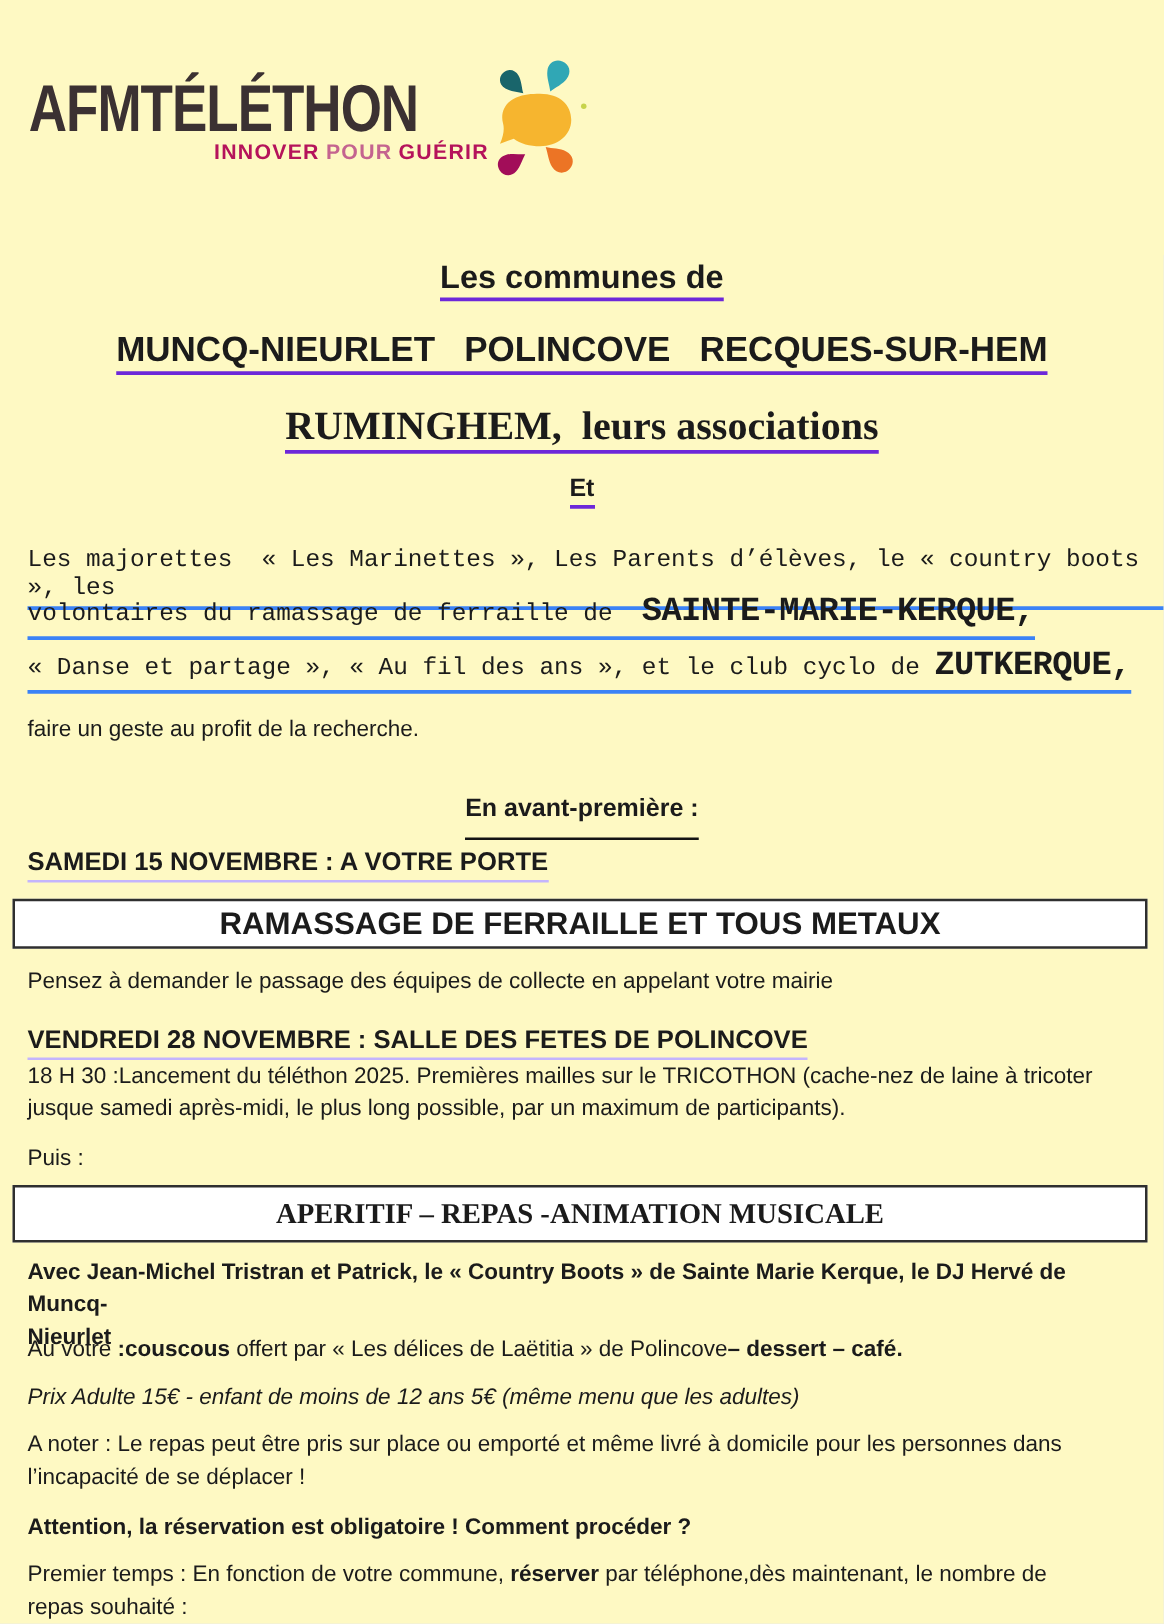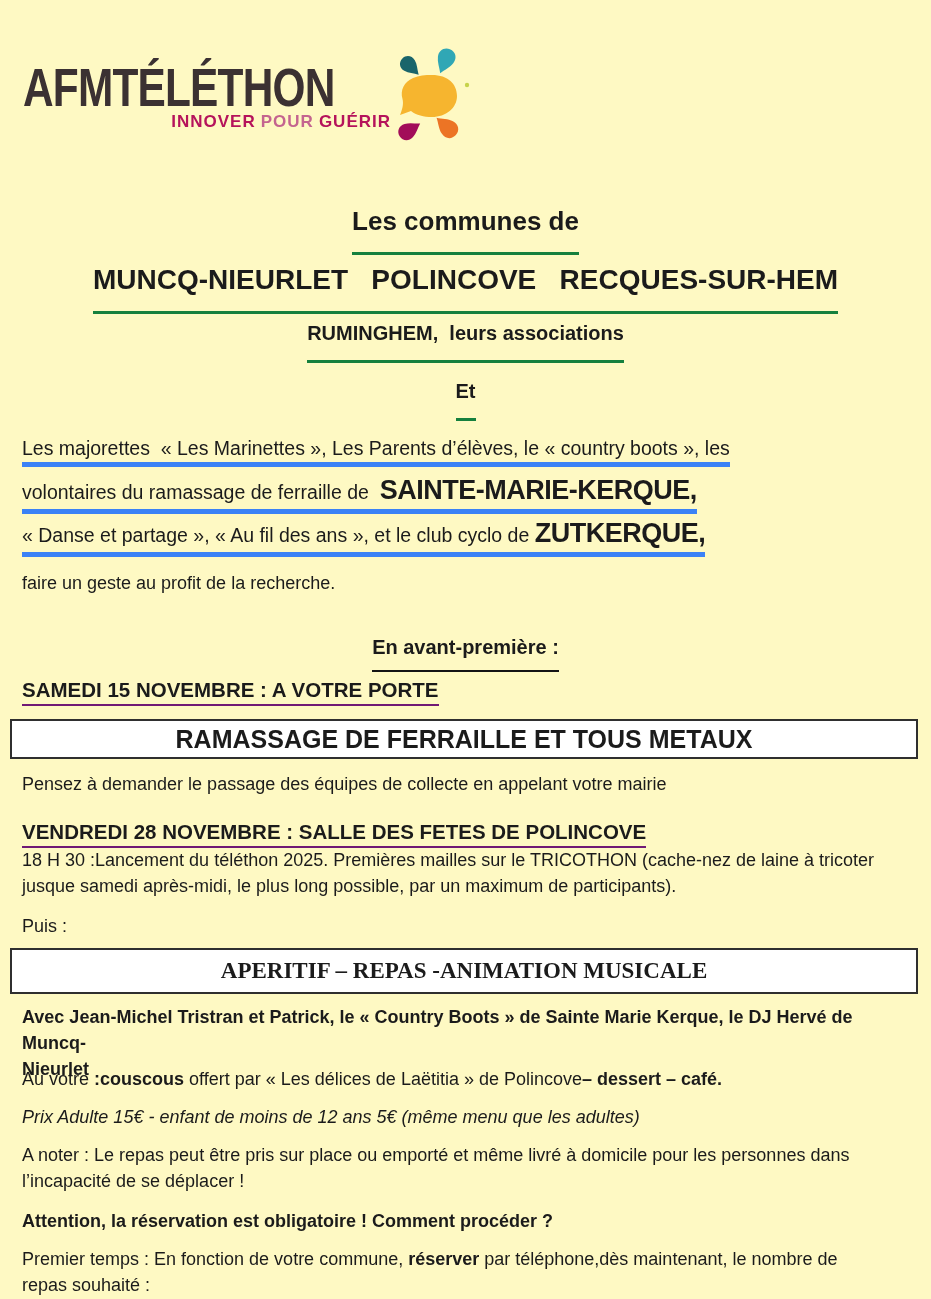--- a/index.html
+++ b/index.html
@@ -14,40 +14,40 @@
   .brand{left:23px;top:61px;font-size:53px;font-weight:bold;letter-spacing:-1px;
          color:#3B3132;line-height:1;transform:scaleX(.80);transform-origin:0 0;white-space:nowrap;}
   .tagline{left:23px;top:112px;width:368px;text-align:right;font-size:17px;font-weight:bold;
            letter-spacing:1px;white-space:nowrap;}
   .tg-strong{color:#B5135B;}
   .tg-light{color:#C4648F;margin:0 5px;font-weight:bold;text-align:right;}
   .sun{left:388px;top:46px;width:85px;height:105px;}
 
   
   .tline{left:0;right:0;text-align:center;font-weight:bold;line-height:1.15;}
-  .tline .tu{display:inline-block;border-bottom:3px solid #15803d;padding-bottom:15px;}
+  .tline .tu{display:inline-block;border-bottom:3px solid #6d28d9;padding-bottom:1px;}
   .t1{top:207px;font-size:26px;}
   .t2{top:264px;font-size:28px;}
-  .t3{top:322px;font-size:20px;}
+  .t3{top:322px;font-size:32px;font-family:Liberation Serif, serif;}
   .t4{top:380px;font-size:20px;}
 
   
   .assoc{left:22px;font-size:19.5px;line-height:1.15;}
-  .assoc .au{display:inline-block;border-bottom:5px solid #3b82f6;padding-bottom:3px;}
+  .assoc .au{display:inline-block;border-bottom:3px solid #3b82f6;padding-bottom:3px;font-family:Liberation Mono, monospace;}
   .assoc .big{font-size:27px;font-weight:bold;letter-spacing:-.5px;text-align:center;}
   .a1{top:437px;} .a2{top:475px;} .a3{top:518px;}
 
   
   .body{left:22px;width:895px;font-size:18px;line-height:26px;}
   .bold{font-weight:bold;}
   .italic{font-style:italic;}
 
   
   .h{left:22px;font-size:20.5px;font-weight:bold;line-height:1.2;}
-  .h .hu{display:inline-block;border-bottom:2px solid #701a75;padding-bottom:1px;}
+  .h .hu{display:inline-block;border-bottom:2px solid #c4b5fd;padding-bottom:1px;}
   .hcenter{left:0;right:0;text-align:center;font-size:20px;font-weight:bold;}
   .hcenter .hu{display:inline-block;border-bottom:2px solid #141414;padding-bottom:11px;}
 
   
   .box{left:10px;width:904px;border:2px solid #2f2f2f;text-align:center;font-weight:bold;background:#fff;}
   .box1{top:719px;height:36px;line-height:36px;font-size:25px;text-align:center;}
   .box2{top:948px;height:42px;line-height:42px;font-size:23px;font-family:Liberation Serif, serif;}
 </style>
 </head>
 <body>

